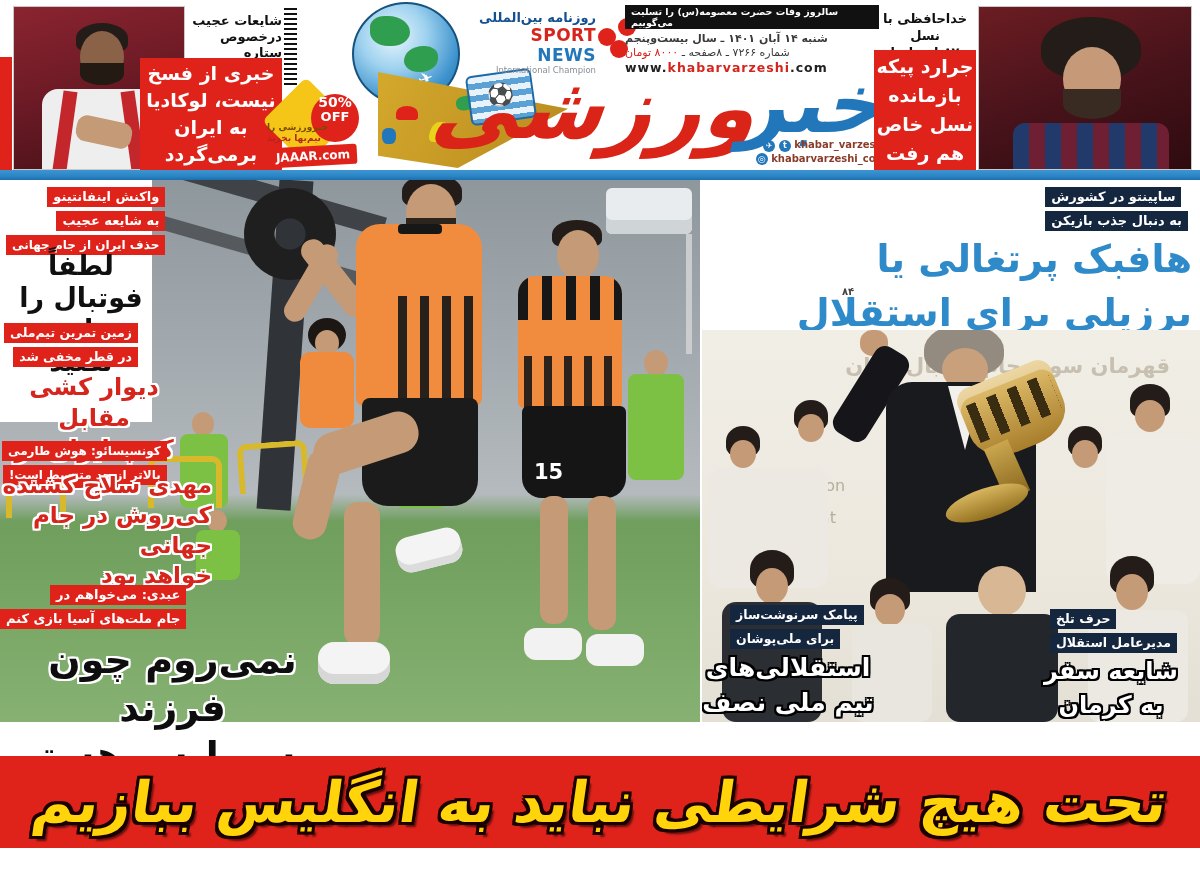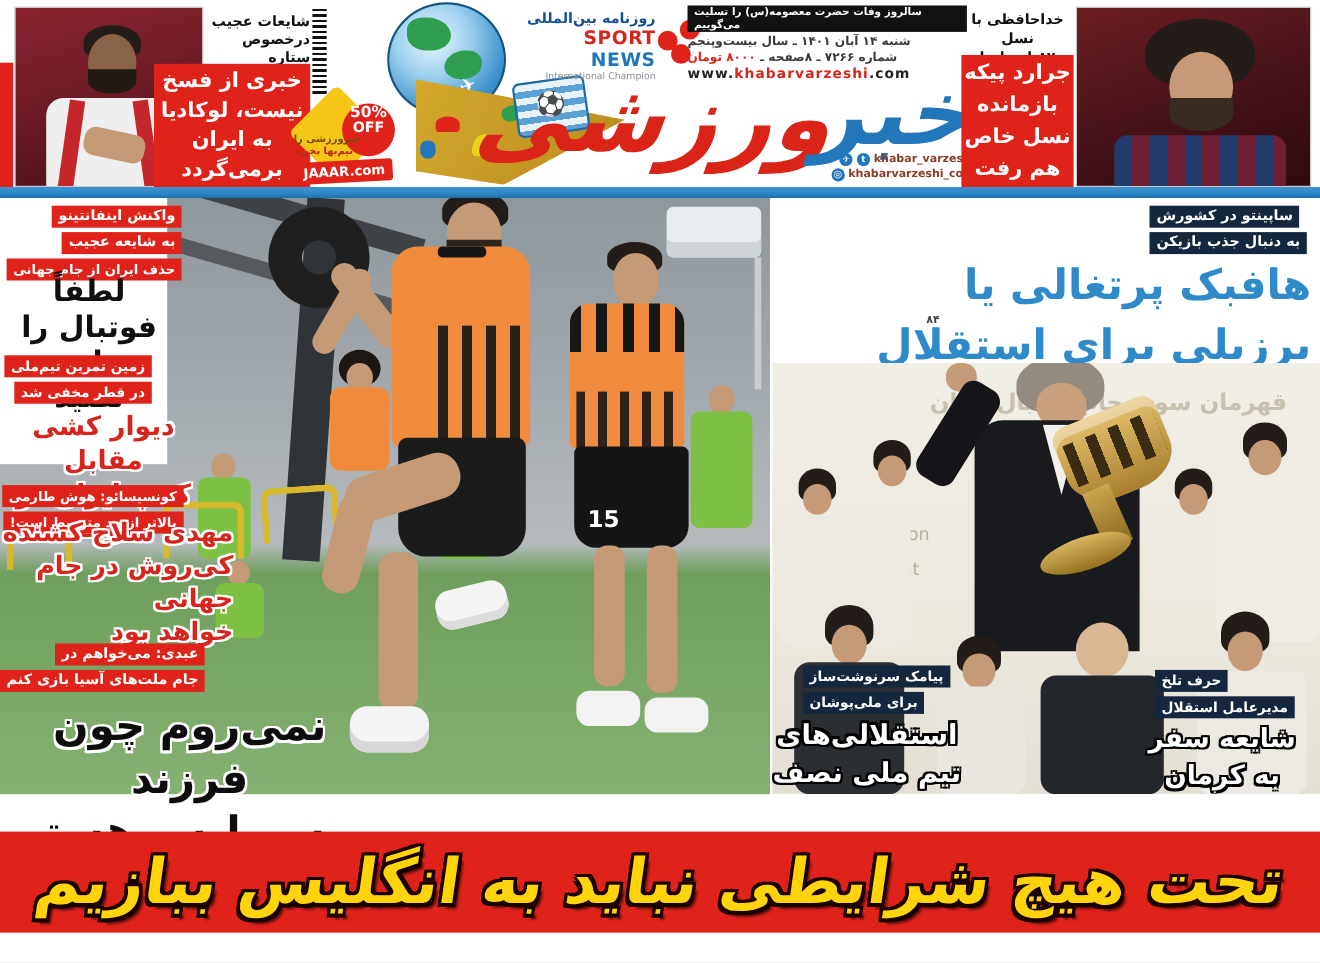--- a/index.html
+++ b/index.html
@@ -120,21 +120,21 @@
       </div>
       <div>
         <span style="display:inline-block;width:12px;height:12px;background:#2277bb;color:#fff;border-radius:50%;font-size:9px;line-height:12px;text-align:center;">◎</span>
         <span>khabarvarzeshi_com</span>
       </div>
     </div>
 
     <div class="abs" style="left:625px;top:5px;width:254px;text-align:left;">
       <div style="display:inline-block;background:#111;color:#fff;font-size:9.5px;font-weight:bold;padding:1px 6px;">سالروز وفات حضرت معصومه(س) را تسلیت می‌گوییم</div>
       <div style="font-size:11px;font-weight:bold;color:#3a3a3a;margin-top:2px;">شنبه ۱۴ آبان ۱۴۰۱ ـ سال بیست‌وپنجم</div>
-      <div style="font-size:11px;font-weight:bold;color:#3a3a3a;margin-top:1px;">
+      <div style="font-size:11px;font-weight:normal;color:#3a3a3a;margin-top:1px;">
         <span>شماره ۷۲۶۶ ـ ۸صفحه ـ</span>
         <span style="color:#d6251c;">۸۰۰۰ تومان</span>
       </div>
       <div dir="ltr" style="font-size:12.5px;font-weight:900;letter-spacing:1px;margin-top:1px;">
         <span style="color:#222;">www.</span><span style="color:#d6251c;">khabarvarzeshi</span><span style="color:#222;">.com</span>
       </div>
     </div>
 
     <div class="abs" style="left:874px;top:10px;width:102px;text-align:center;font-weight:bold;font-size:13px;line-height:17px;color:#111;">
       <div>خداحافظی با</div>

